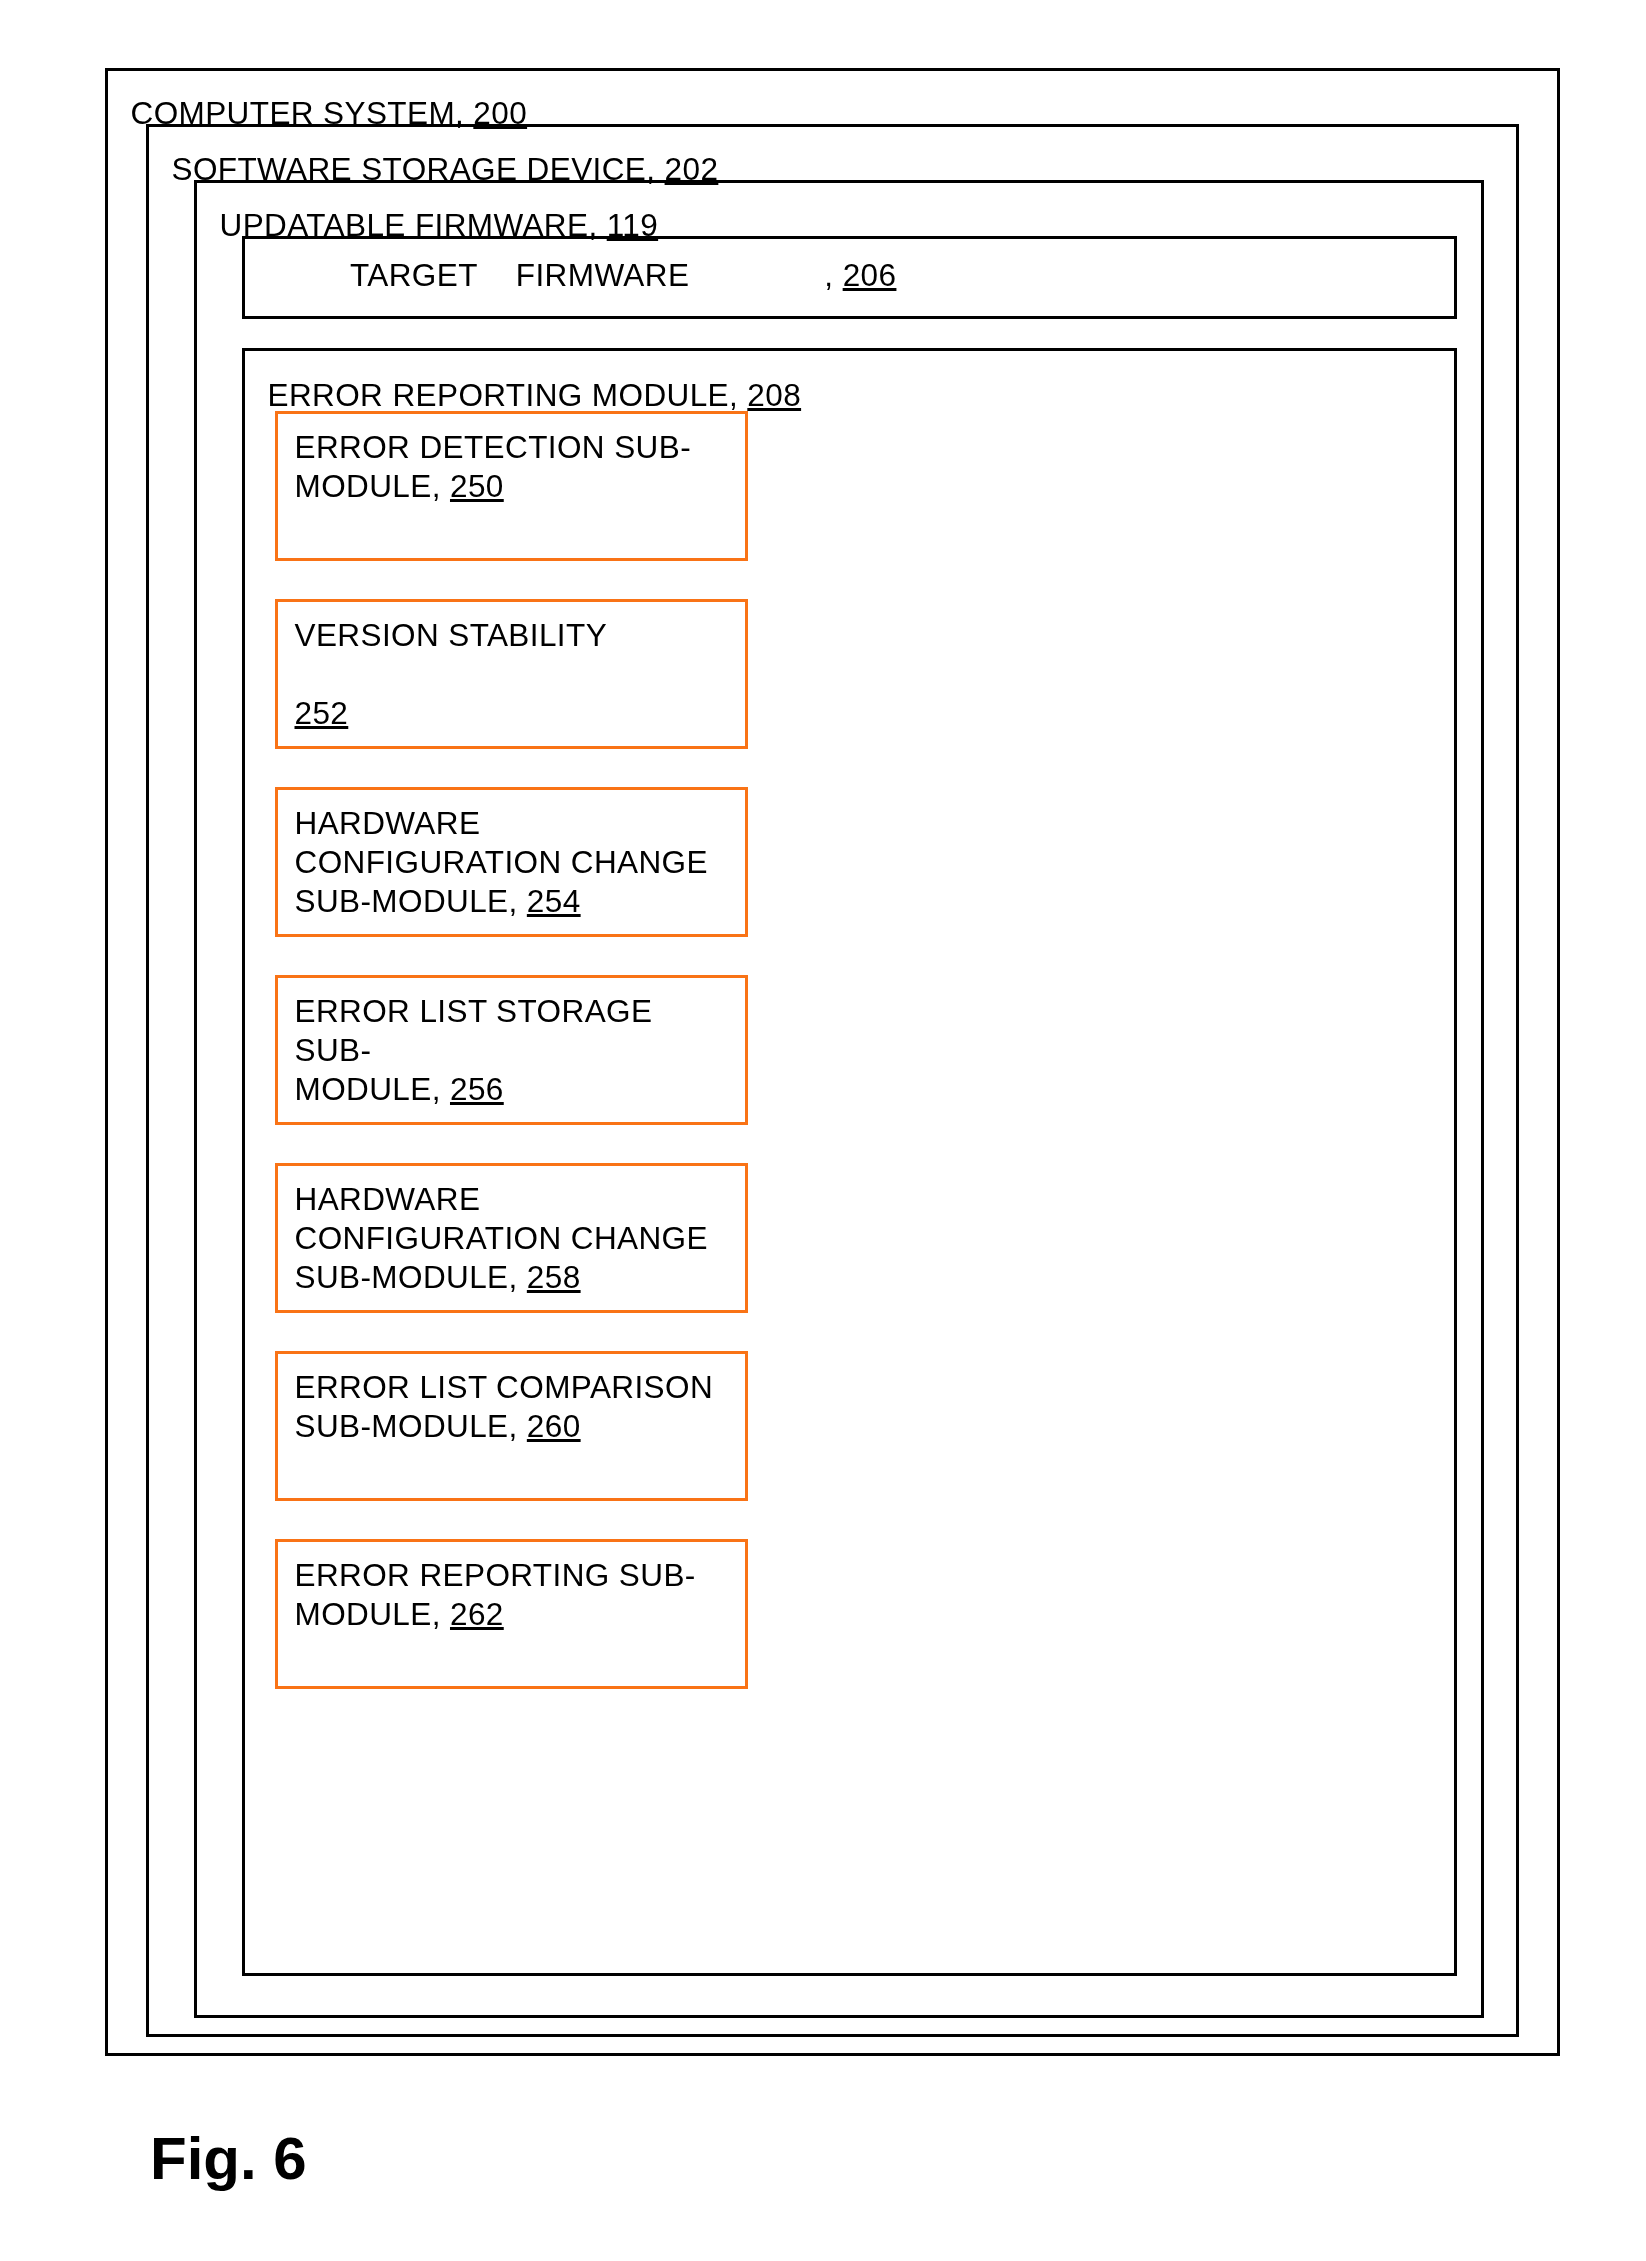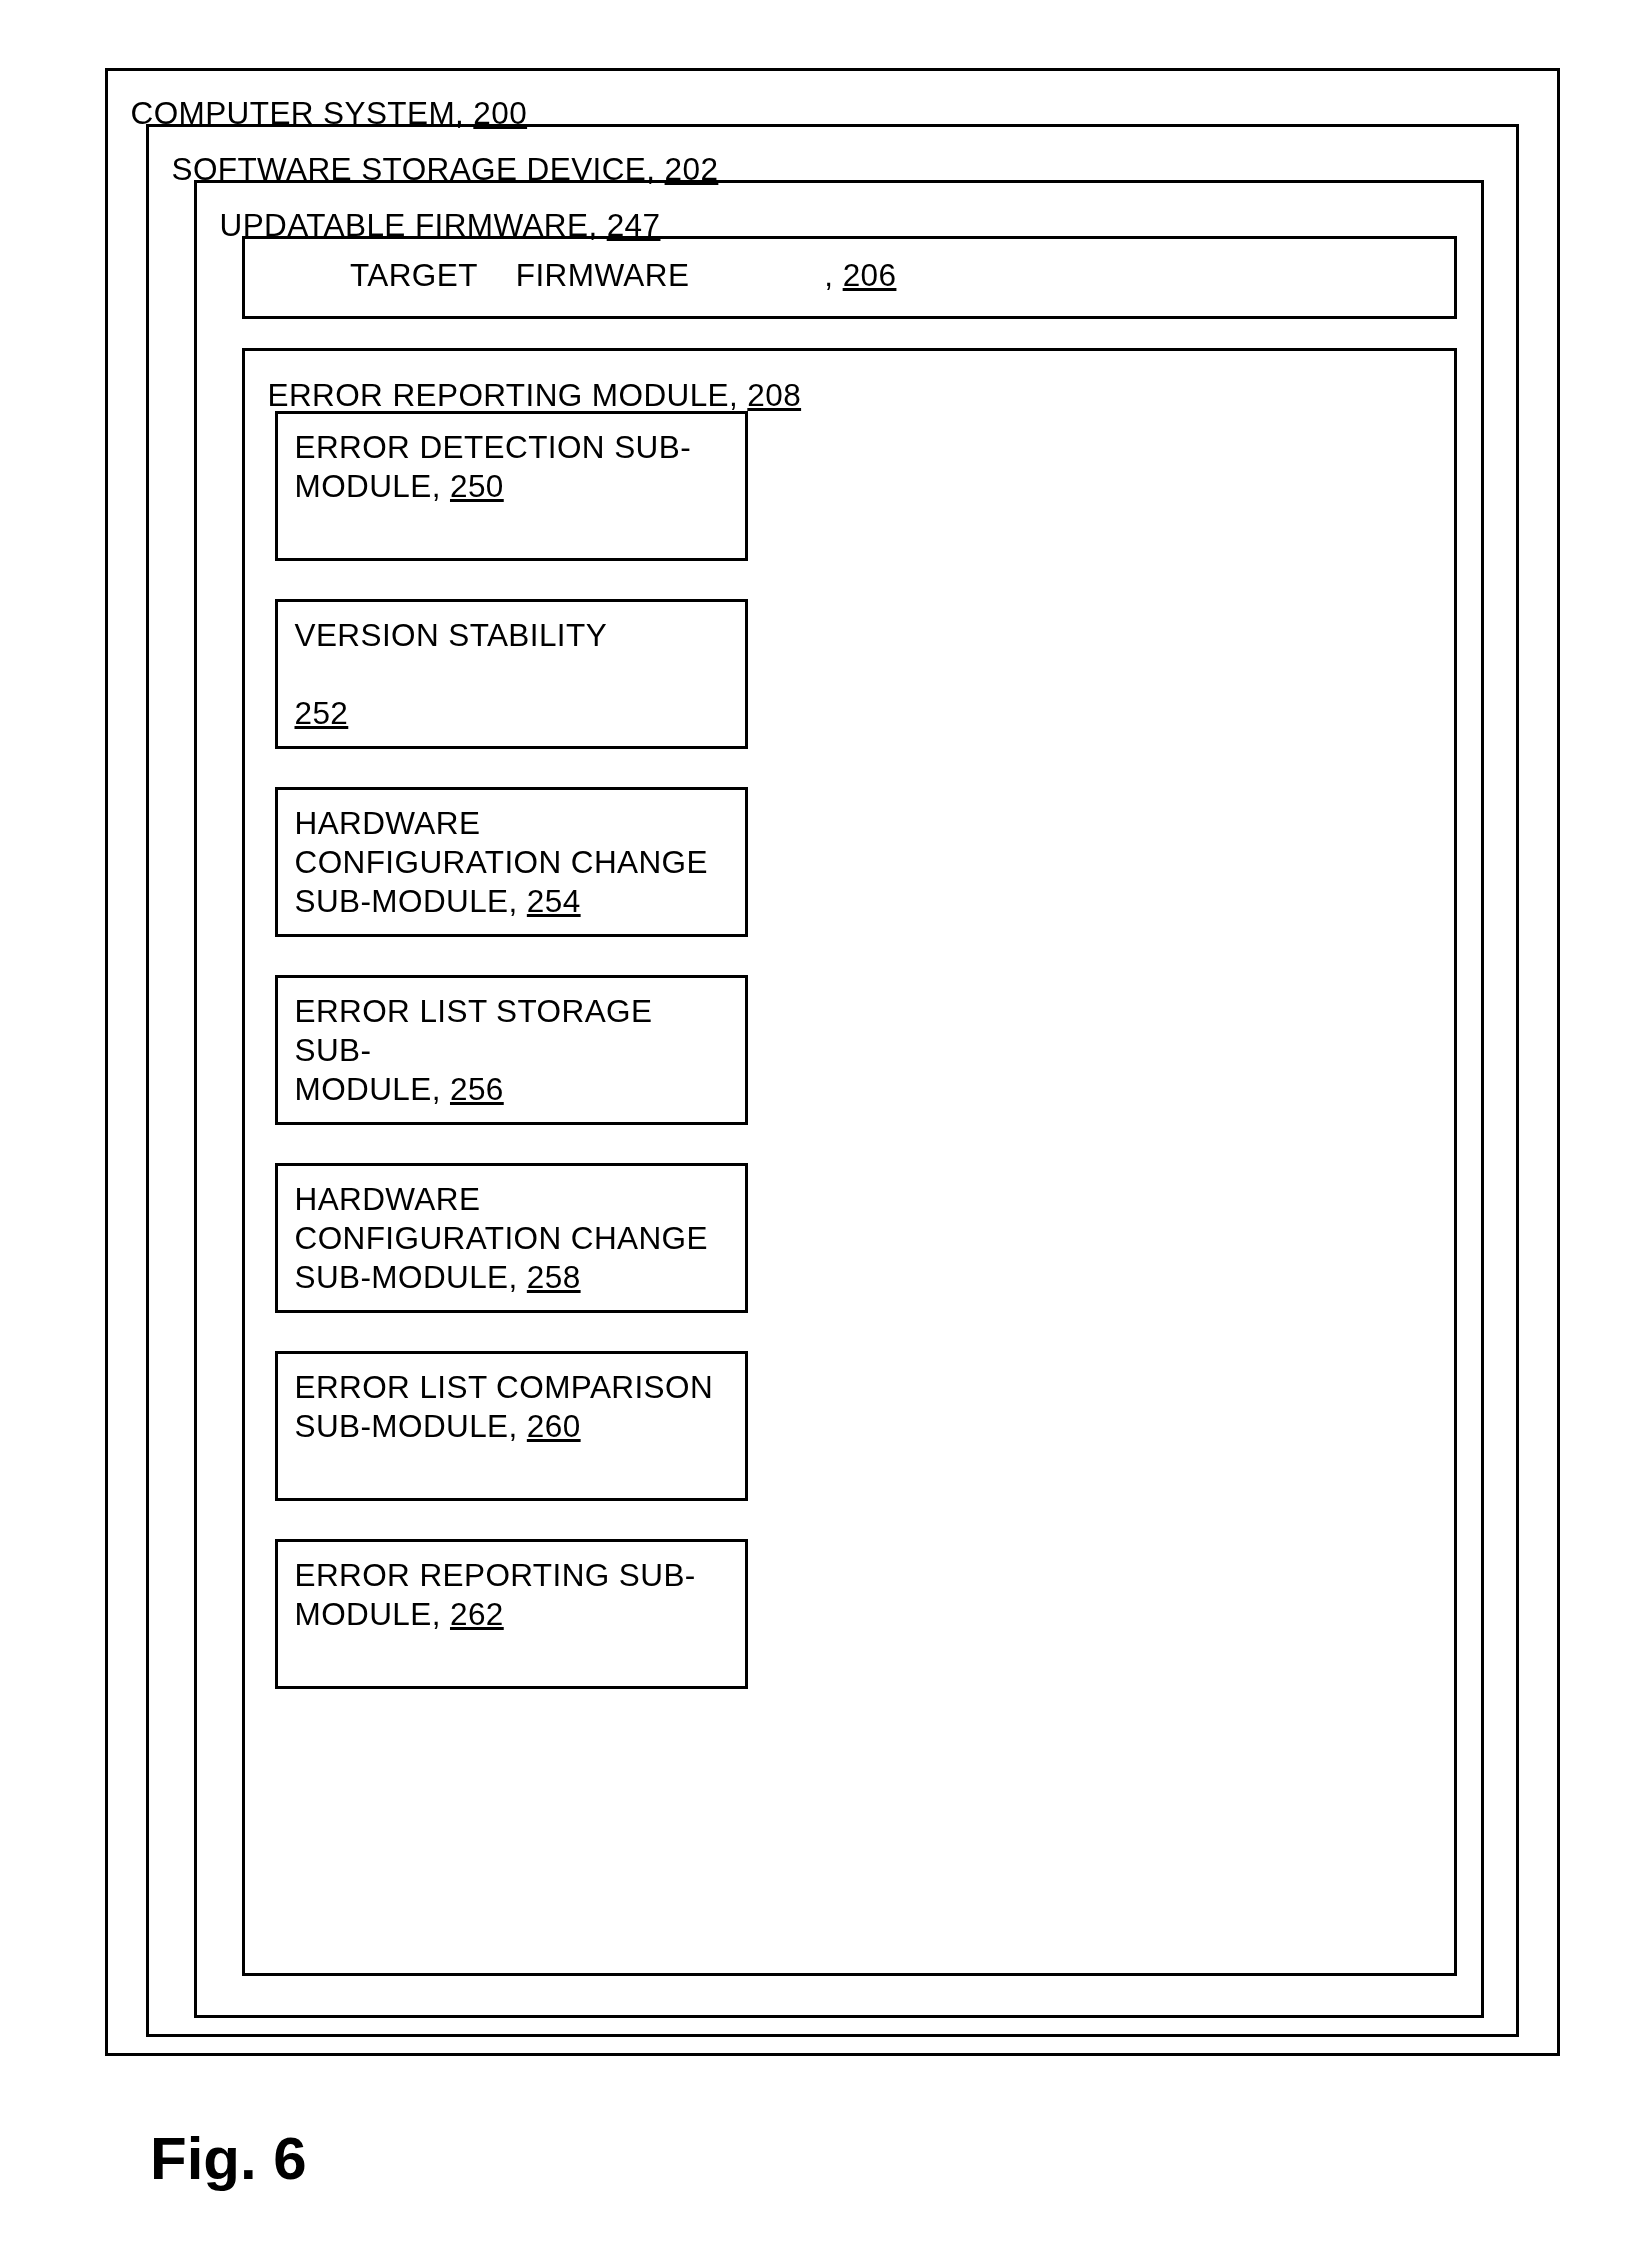--- a/index.html
+++ b/index.html
@@ -56,21 +56,21 @@
       height: 1628px;
     }
     
     .submodule-container {
       position: absolute;
       left: 30px;
       top: 60px;
     }
     
     .submod {
-      border: 3px solid #000000;
+      border: 3px solid #f97316;
       width: 473px;
       height: 150px;
       margin-bottom: 38px;
       padding: 13.5px 16.5px;
     }
     
     .lbl {
       position: absolute;
       font-size: 31.5px;
       letter-spacing: 0.4px;
@@ -121,21 +121,21 @@
       <span>COMPUTER SYSTEM, </span><span class="ref">200</span>
     </div>
 
     <div class="box box-l2">
       <div class="lbl lbl-l2">
         <span>SOFTWARE STORAGE DEVICE, </span><span class="ref">202</span>
       </div>
 
       <div class="box box-l3">
         <div class="lbl lbl-l3">
-          <span>UPDATABLE FIRMWARE, </span><span class="ref">247</span>
+          <span>UPDATABLE FIRMWARE, </span><span class="ref">119</span>
         </div>
 
         <div class="box box-target">
           <div class="target-inner">
             <span>TARGET</span><span class="gap1"></span><span>FIRMWARE</span><span class="gap2"></span><span>, </span><span class="ref">206</span>
           </div>
         </div>
 
         <div class="box box-errmod">
           <div class="lbl lbl-errmod">

